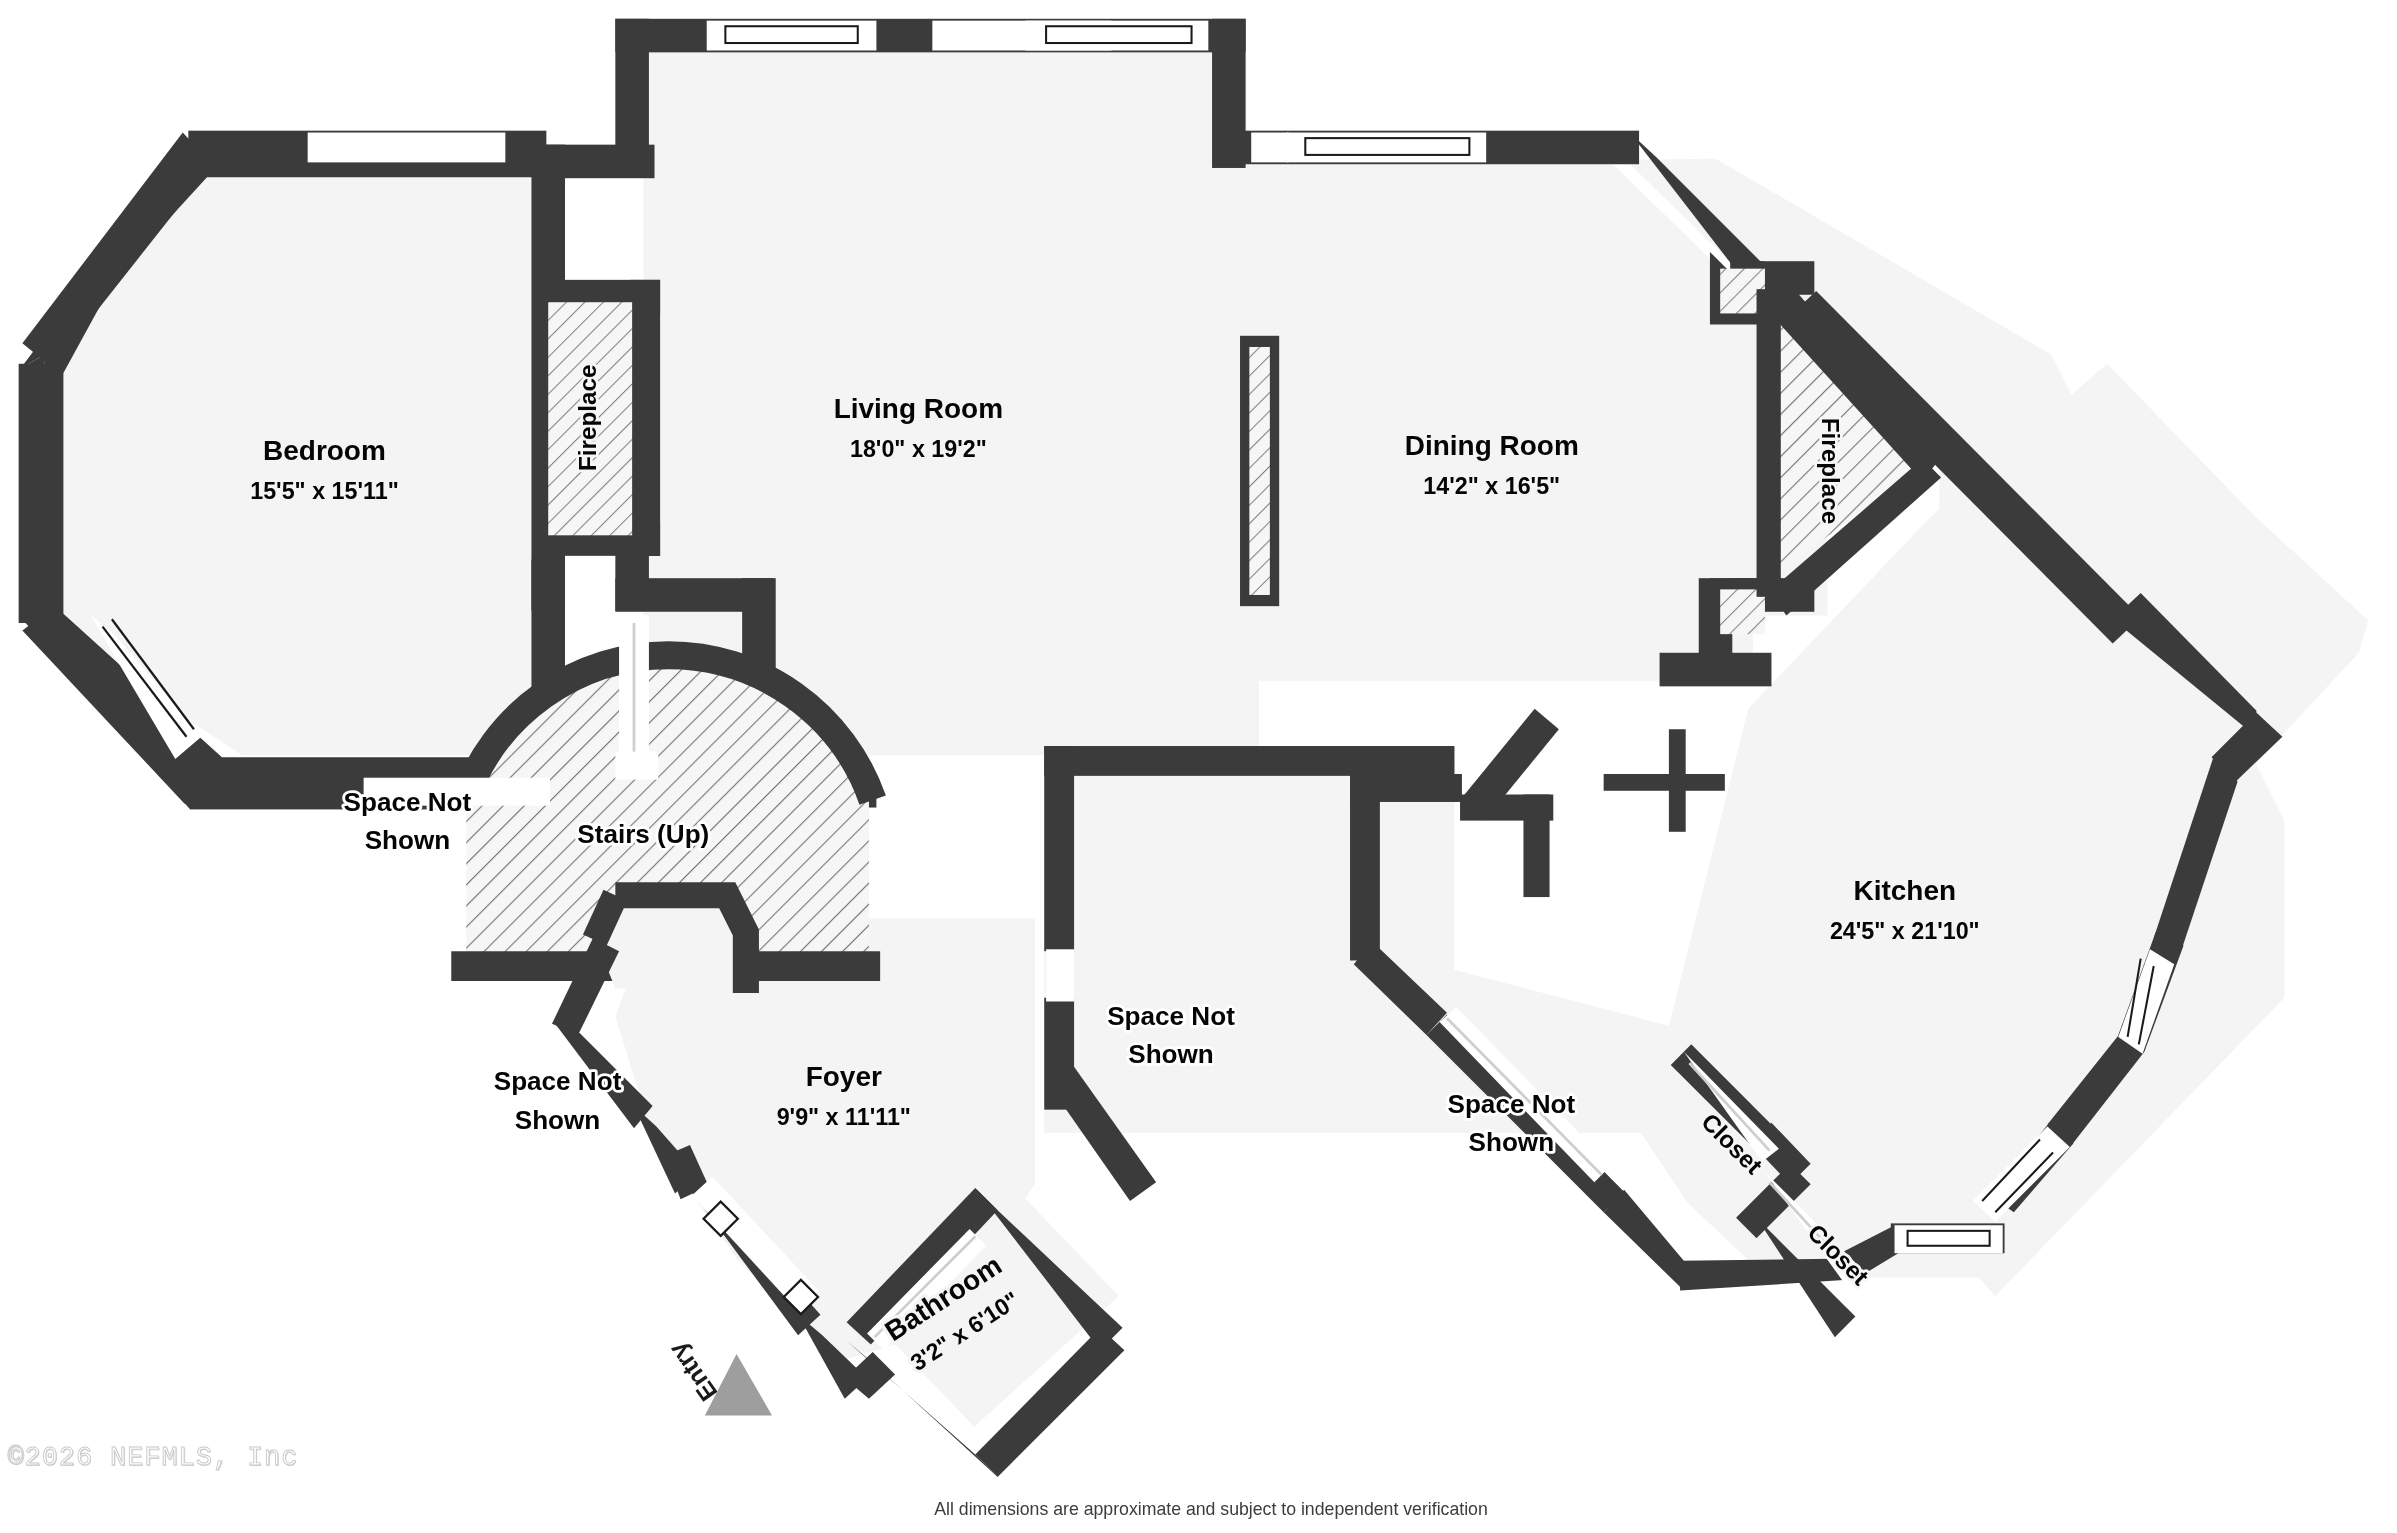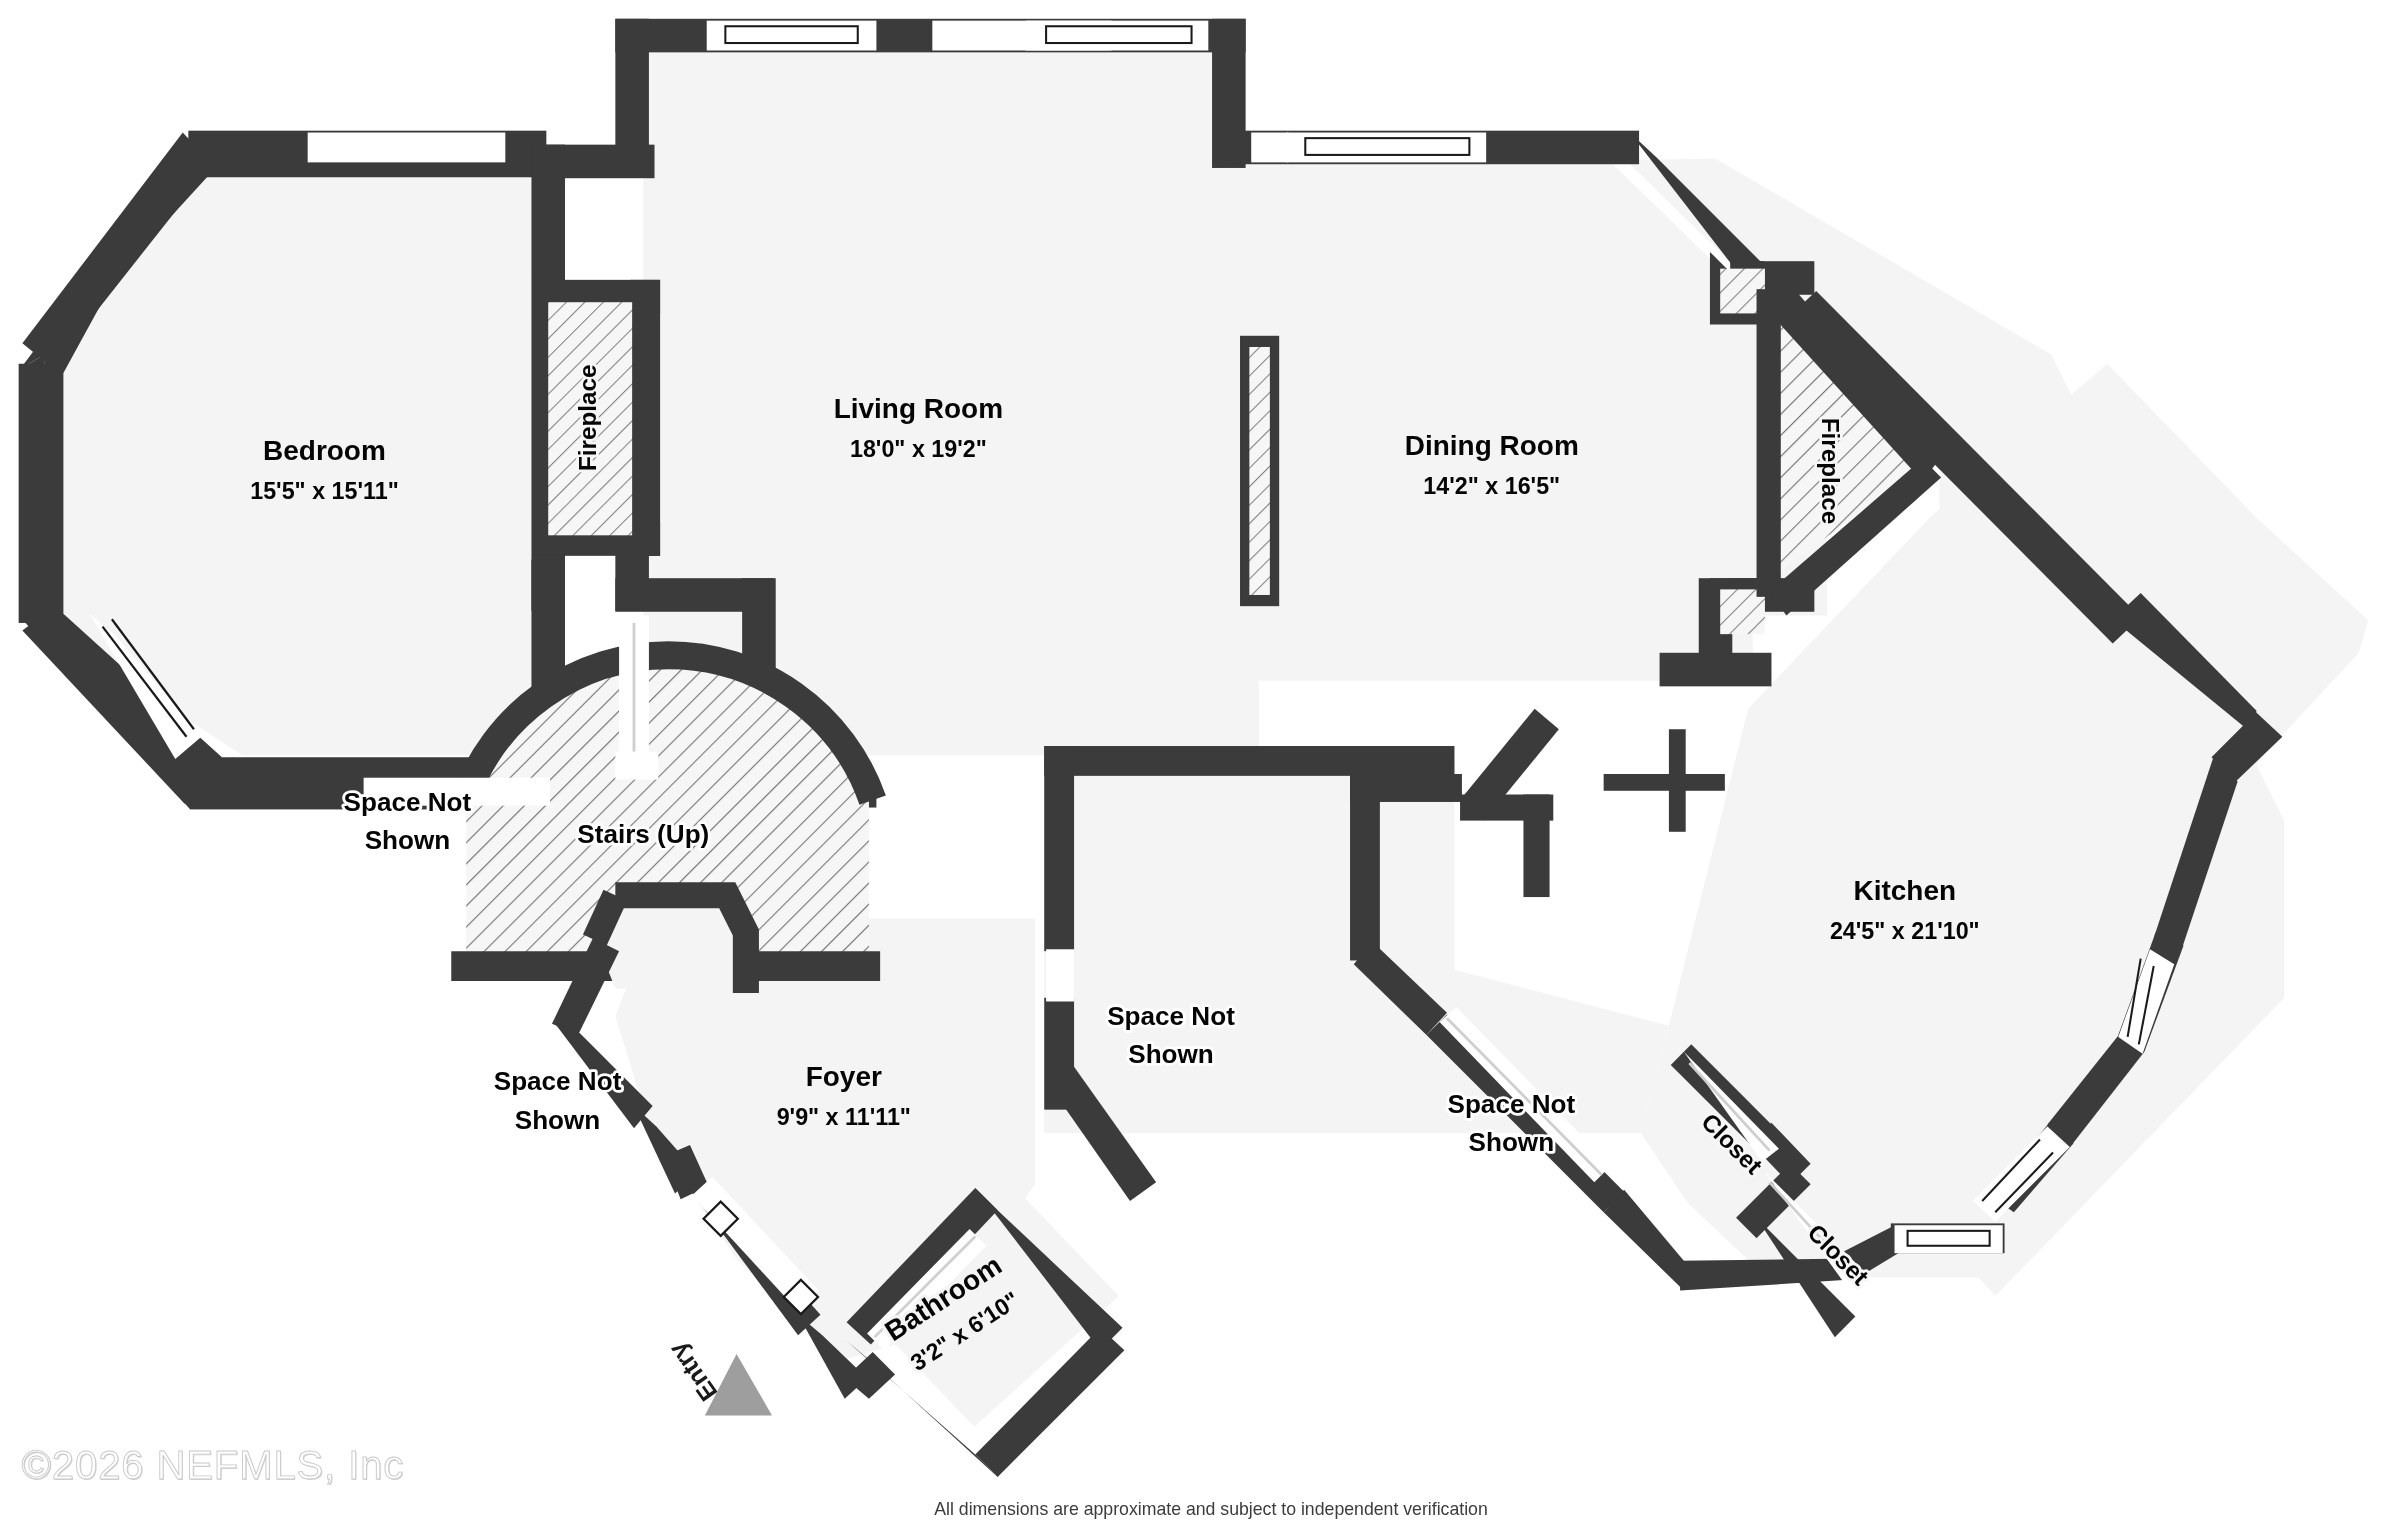--- a/index.html
+++ b/index.html
@@ -103,28 +103,27 @@
     dominant-baseline: middle;
   }
   .entry-arrow {
     fill: #9e9e9e;
     stroke: none;
   }
   .copyright {
     position: absolute;
     left: 7.5px;
     top: 1443px;
-    font-family: Liberation Sans, sans-serif;
-    font-size: 40px;
+    font-family: Liberation Mono, monospace;
+    font-size: 27px;
     letter-spacing: 0.9px;
     color: #ffffff;
     -webkit-text-stroke: 0.9px #c9c9c9;
     text-shadow: 0.9px 0.9px 0 #d6d6d6;
     white-space: nowrap;
-    margin-left: 14px;
   }
   .disclaimer {
     position: absolute;
     left: 12px;
     top: 1499px;
     width: 2398px;
     text-align: center;
     font-family: Liberation Sans, sans-serif;
     font-size: 17.7px;
     color: #3c3c3c;

